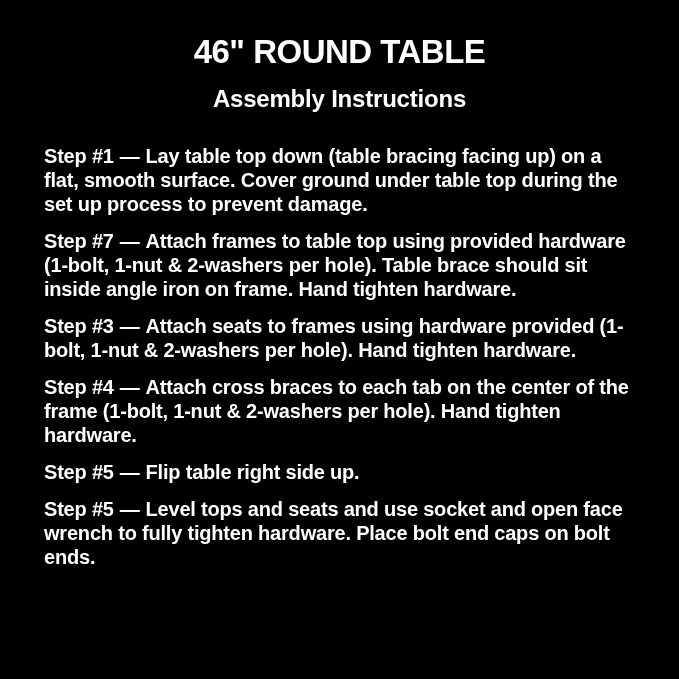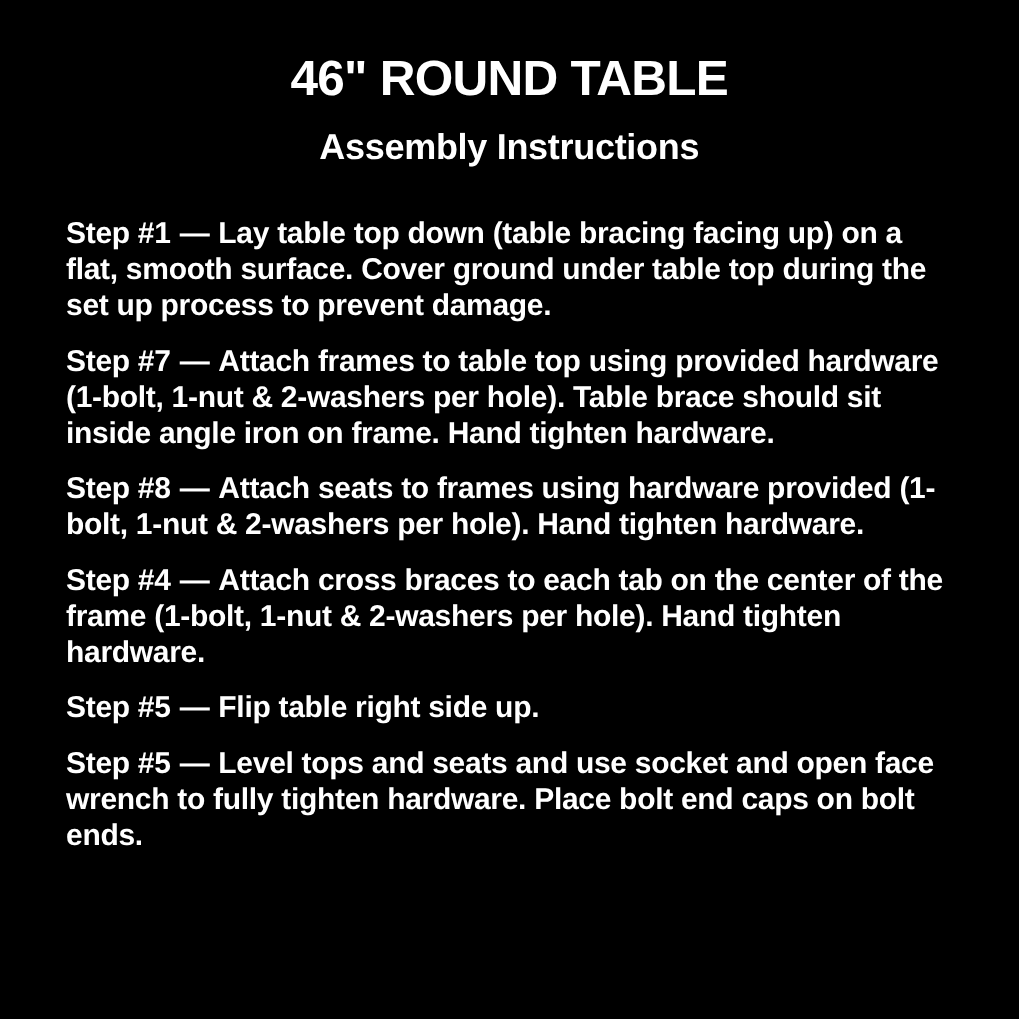--- a/index.html
+++ b/index.html
@@ -56,21 +56,21 @@
   <div class="header">
     <h1 class="title">46" ROUND TABLE</h1>
     <h2 class="subtitle">Assembly Instructions</h2>
   </div>
 
   <div class="steps">
     <p class="step"><span>Step #1</span><span class="step-separator">—</span><span>Lay table top down (table bracing facing up) on a flat, smooth surface. Cover ground under table top during the set up process to prevent damage.</span></p>
 
     <p class="step"><span>Step #7</span><span class="step-separator">—</span><span>Attach frames to table top using provided hardware (1-bolt, 1-nut &amp; 2-washers per hole). Table brace should sit inside angle iron on frame. Hand tighten hardware.</span></p>
 
-    <p class="step"><span>Step #8</span><span class="step-separator">—</span><span>Attach seats to frames using hardware provided (1-bolt, 1-nut &amp; 2-washers per hole). Hand tighten hardware.</span></p>
+    <p class="step"><span>Step #3</span><span class="step-separator">—</span><span>Attach seats to frames using hardware provided (1-bolt, 1-nut &amp; 2-washers per hole). Hand tighten hardware.</span></p>
 
     <p class="step"><span>Step #4</span><span class="step-separator">—</span><span>Attach cross braces to each tab on the center of the frame (1-bolt, 1-nut &amp; 2-washers per hole). Hand tighten hardware.</span></p>
 
     <p class="step"><span>Step #5</span><span class="step-separator">—</span><span>Flip table right side up.</span></p>
 
     <p class="step"><span>Step #5</span><span class="step-separator">—</span><span>Level tops and seats and use socket and open face wrench to fully tighten hardware. Place bolt end caps on bolt ends.</span></p>
   </div>
 </div>
 
 </body></html>

